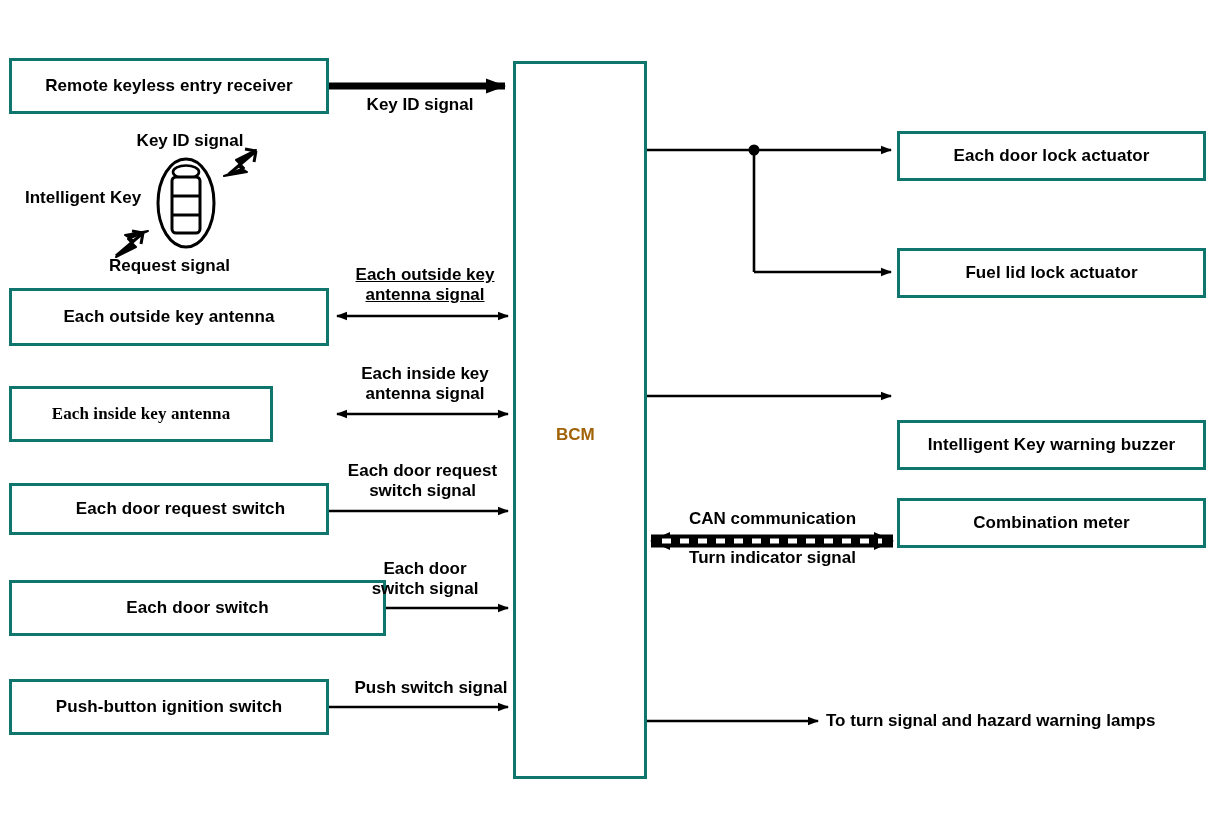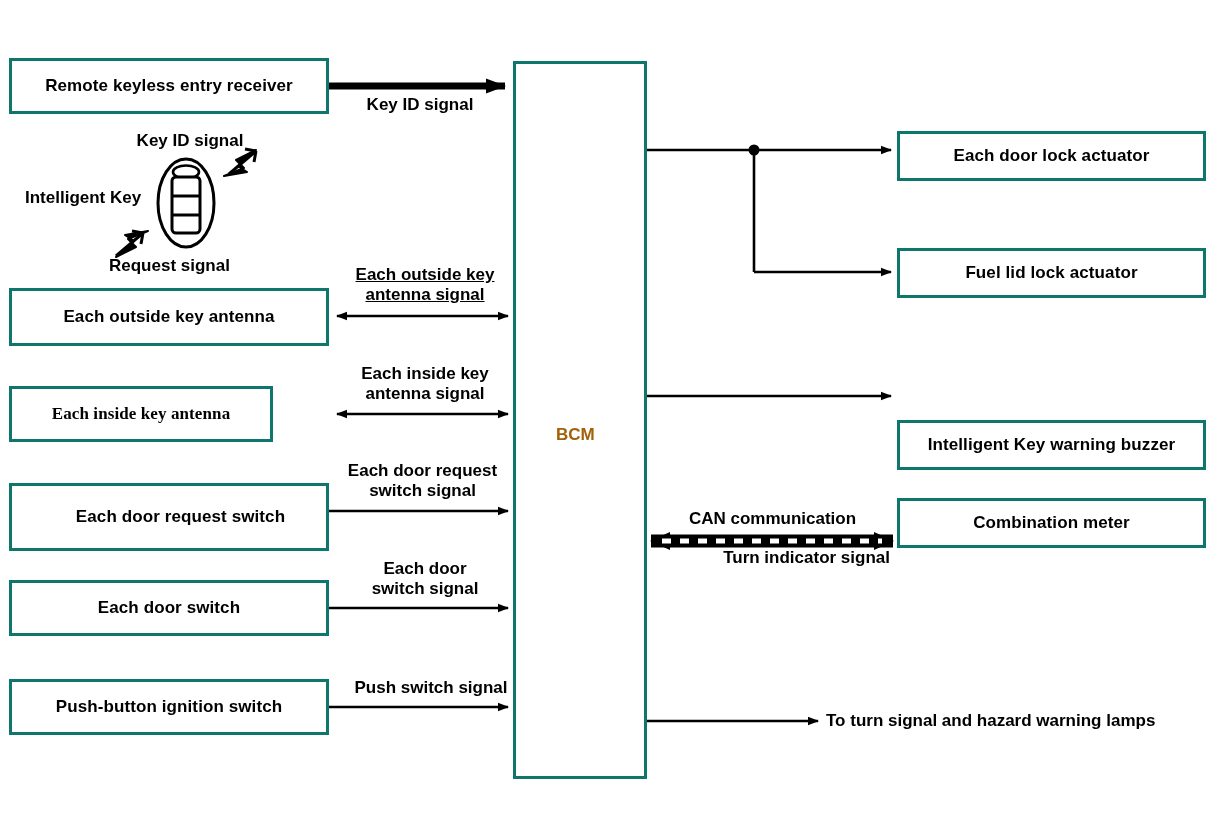--- a/index.html
+++ b/index.html
@@ -149,25 +149,25 @@
   </div>
 
   <div class="box" style="left:9px; top:288px; width:320px; height:58px;">
     <span>Each outside key antenna</span>
   </div>
 
   <div class="box" style="left:9px; top:386px; width:264px; height:56px;font-family:Liberation Serif, serif;">
     <span>Each inside key antenna</span>
   </div>
 
-  <div class="box" style="left:9px; top:483px; width:320px; height:68px;padding-left:23px;">
+  <div class="box" style="left:9px; top:483px; width:320px; height:52px;padding-left:23px;">
     <span>Each door request switch</span>
   </div>
 
-  <div class="box" style="left:9px; top:580px; width:320px; height:56px;">
+  <div class="box" style="left:9px; top:580px; width:377px; height:56px;">
     <span>Each door switch</span>
   </div>
 
   <div class="box" style="left:9px; top:679px; width:320px; height:56px;">
     <span>Push-button ignition switch</span>
   </div>
 
   <div class="box" style="left:513px; top:61px; width:134px; height:718px; align-items:flex-start; padding-top:0;">
   </div>
   <div class="bcm-label" style="left:556px; top:425px;">BCM</div>
@@ -200,21 +200,21 @@
   <div class="label" style="left:330px; top:461px; width:185px;">Each door request
 switch signal</div>
 
   <div class="label" style="left:335px; top:559px; width:180px;">Each door
 switch signal</div>
 
   <div class="label" style="left:330px; top:678px; width:202px;">Push switch signal</div>
 
   <div class="label" style="left:655px; top:509px; width:235px;">CAN communication</div>
 
-  <div class="label" style="left:655px; top:548px; width:235px;text-align:right;">Turn indicator signal</div>
+  <div class="label" style="left:655px; top:548px; width:235px;">Turn indicator signal</div>
 
   <div class="label left" style="left:826px; top:711px; width:400px;">To turn signal and hazard warning lamps</div>
 
   <div class="label" style="left:110px; top:131px; width:160px;">Key ID signal</div>
 
   <div class="label left" style="left:25px; top:188px; width:140px;">Intelligent Key</div>
 
   <div class="label left" style="left:109px; top:256px; width:170px;">Request signal</div>
 
 </div>

